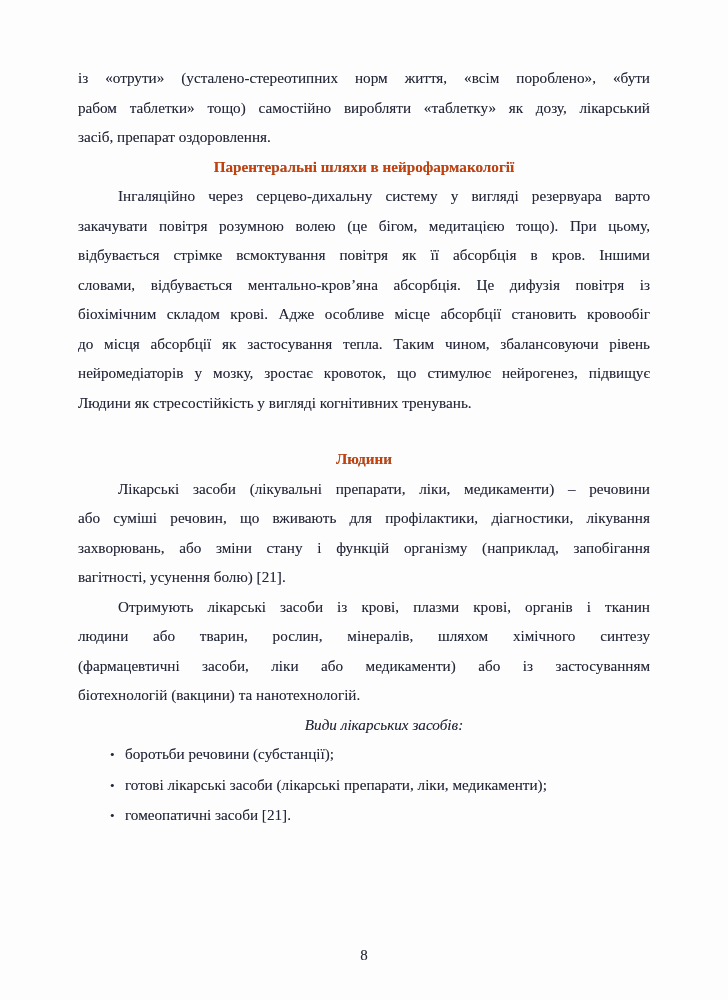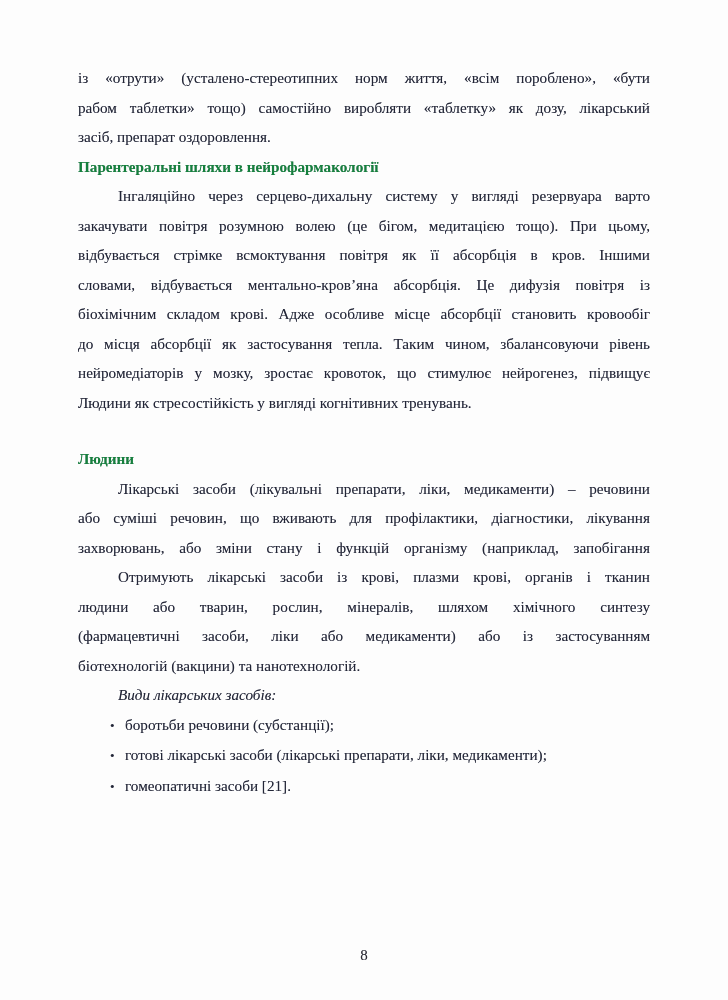--- a/index.html
+++ b/index.html
@@ -22,26 +22,26 @@
     left: 78px;
     right: 78px;
     margin-top: 15px;
   }
   .block { }
   .line { min-height: 29.5px; text-shadow: 0 0 0.4px rgba(30,35,60,0.35); }
   
   .jline { text-align: justify; text-align-last: justify; }
   .ind { text-indent: 40px; font-family: Liberation Serif, serif; }
   .heading .line {
-    text-align: left;
+    text-align: center;
     font-weight: bold;
-    color: #15803d;
+    color: #c2410c;
   }
   .space-before { margin-top: 27px; }
-  .italic-lead .line { font-style: italic; text-indent: 40px; }
+  .italic-lead .line { font-style: italic; text-indent: 40px; text-align: center; }
   .bullet-marker {
     display: inline-block;
     margin-left: 32px;
     width: 15px;
     font-size: 13px;
     vertical-align: baseline;
   }
   .page-number {
     position: absolute;
     left: 0;
@@ -76,20 +76,21 @@
         <div class="line jline">нейромедіаторів у мозку, зростає кровоток, що стимулює нейрогенез, підвищує</div>
         <div class="line">Людини як стресостійкість у вигляді когнітивних тренувань.</div>
       </div>
       <div class="block heading space-before">
         <div class="line">Людини</div>
       </div>
       <div class="block paragraph">
         <div class="line jline ind">Лікарські засоби (лікувальні препарати, ліки, медикаменти) – речовини</div>
         <div class="line jline">або суміші речовин, що вживають для профілактики, діагностики, лікування</div>
         <div class="line jline">захворювань, або зміни стану і функцій організму (наприклад, запобігання</div>
+        <div class="line">вагітності, усунення болю) [21].</div>
       </div>
       <div class="block paragraph">
         <div class="line jline ind">Отримують лікарські засоби із крові, плазми крові, органів і тканин</div>
         <div class="line jline">людини або тварин, рослин, мінералів, шляхом хімічного синтезу</div>
         <div class="line jline">(фармацевтичні засоби, ліки або медикаменти) або із застосуванням</div>
         <div class="line">біотехнологій (вакцини) та нанотехнологій.</div>
       </div>
       <div class="block italic-lead">
         <div class="line">Види лікарських засобів:</div>
       </div>

